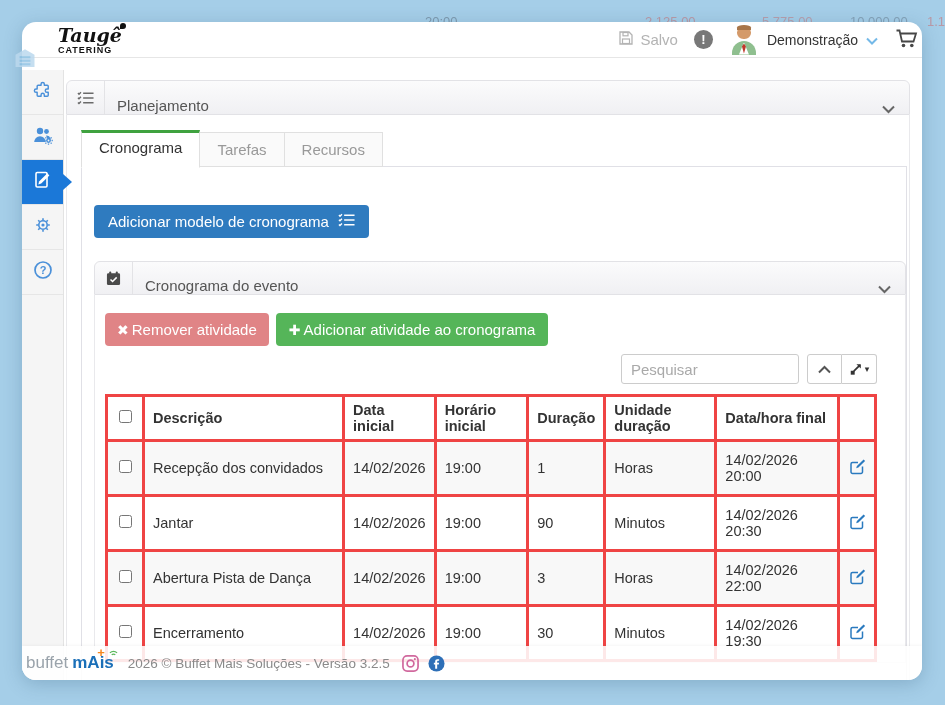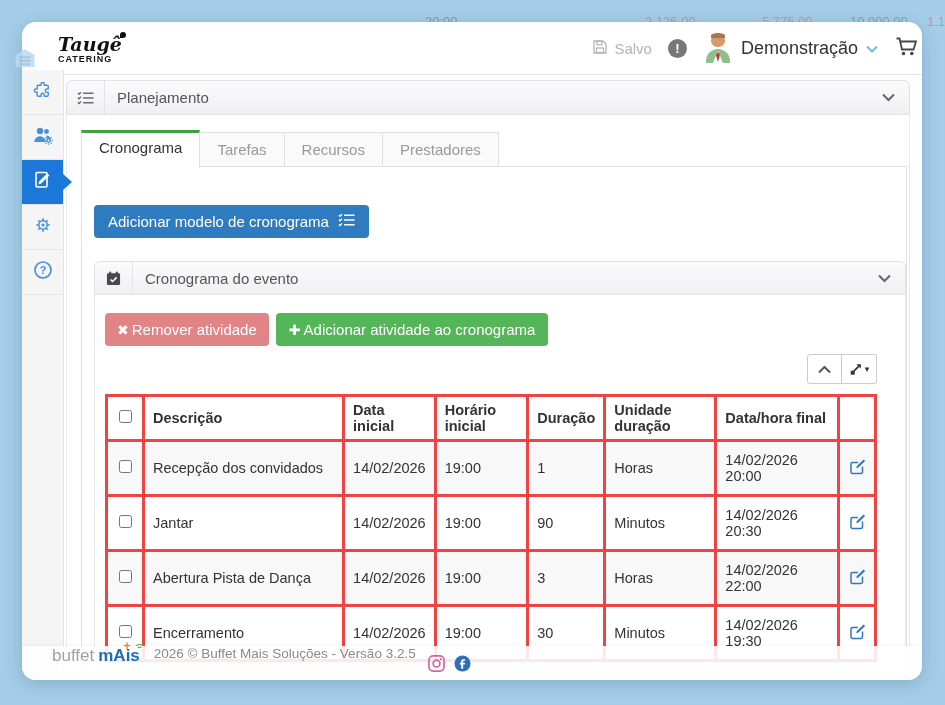--- a/index.html
+++ b/index.html
@@ -22,32 +22,32 @@
 
   
   .window {
     position: absolute; left: 22px; top: 22px; width: 900px; height: 658px;
     background: #fff; border-radius: 14px; z-index: 2; overflow: hidden;
     box-shadow: 0 4px 18px rgba(40,80,110,.25);
   }
 
   
   .topbar {
-    height: 53px; display: flex; align-items: center;
+    height: 36px; display: flex; align-items: center;
     border-bottom: 1px solid #e6e6e6; padding: 0 10px 0 36px; position: relative;
   }
   .logo { line-height: 1; margin-top: 2px; }
   .logo-title { font-family: "DejaVu Serif", serif; font-style: italic; font-weight: bold; font-size: 19px; color: #111; position: relative; display: inline-block; }
   .logo-title::after { content: ""; position: absolute; right: -4px; top: -3px; width: 6px; height: 6px; background: #111; border-radius: 50% 50% 50% 0; }
   .logo-subtitle { font-size: 9px; font-weight: bold; letter-spacing: 1px; color: #111; margin-top: 1px; }
   .topbar-right { margin-left: auto; display: flex; align-items: center; gap: 16px; }
   .save-status { display: flex; align-items: center; gap: 6px; color: #b3b3b3; font-size: 15px; }
   .alert-circle { width: 19px; height: 19px; border-radius: 50%; background: #787878; color: #fff; font-size: 13px; font-weight: bold; display: flex; align-items: center; justify-content: center; }
   .user-menu { display: flex; align-items: center; gap: 8px; cursor: pointer; }
-  .user-name { font-size: 18px; color: #333; }
+  .user-name { font-size: 14px; color: #333; }
   .avatar { width: 30px; height: 30px; position: relative; }
   .av-head { position: absolute; top: 1px; left: 8px; width: 14px; height: 13px; background: #d49a6a; border-radius: 50% 50% 46% 46%; }
   .av-head::before { content: ""; position: absolute; top: -1px; left: 0; right: 0; height: 5px; background: #a8764a; border-radius: 50% 50% 0 0; }
   .av-body { position: absolute; bottom: 0; left: 3px; right: 3px; height: 14px; background: #8fbf8f; border-radius: 55% 55% 0 0 / 95% 95% 0 0; }
   .av-body::before { content: ""; position: absolute; bottom: 0; left: 7px; width: 10px; height: 12px; background: #fff; clip-path: polygon(50% 0,100% 100%,0 100%); }
   .av-body::after { content: ""; position: absolute; bottom: 1px; left: 10px; width: 4px; height: 10px; background: #c0392b; clip-path: polygon(50% 0,100% 30%,50% 100%,0 30%); }
   .cart { margin-right: -6px; }
 
   
   .sidebar {
@@ -61,21 +61,21 @@
   
   .main { position: absolute; left: 42px; top: 48px; right: 0; bottom: 0; overflow: hidden; }
   .ficha-row { padding: 16px 0 13px 2px; border-bottom: 1px solid #ececec; }
   .btn-dark {
     background: #3d3d3d; color: #fff; font-size: 15px; border: none; border-radius: 5px;
     padding: 7px 13px; display: inline-flex; align-items: center; gap: 8px; cursor: pointer;
   }
 
   .panel { margin: 10px 12px 0 2px; }
   .panel-header {
-    height: 35px; display: flex; align-items: center;
+    height: 35px; display: flex; align-items: flex-end;
     background: linear-gradient(#fbfbfc, #f0f0f3);
     border: 1px solid #e2e2e6; border-radius: 6px 6px 0 0;
   }
   .panel-icon-box { width: 38px; height: 100%; display: flex; align-items: center; justify-content: center; border-right: 1px solid #e3e3e6; }
   .panel-title { margin-left: 12px; font-size: 15px; color: #555; }
   .panel-chevron { margin-left: auto; margin-right: 14px; cursor: pointer; display: flex; }
   .panel-body { border: 1px solid #e9e9ec; border-top: none; padding: 15px 2px 0 14px; }
 
   
   .tabs { display: flex; position: relative; z-index: 2; }
@@ -126,21 +126,21 @@
   .col-dur { width: 62px; margin-top: 32px; }
   .col-unit { width: 118px; }
   .col-final { width: 129px; }
   .col-edit { width: 37px; text-align: center !important; }
   .row-check { width: 13px; height: 13px; cursor: pointer; }
   .edit-btn { background: none; border: none; cursor: pointer; display: inline-flex; }
 
   
   .footer {
     position: absolute; left: 0; right: 0; bottom: 0; height: 34px; z-index: 6;
-    background: rgba(255,255,255,.88); display: flex; padding-left: 30px;
+    background: rgba(255,255,255,.88); display: flex; align-items: center; padding-left: 4px;
     box-shadow: 0 -1px 3px rgba(0,0,0,.04);
   }
   .brand { display: flex; align-items: baseline; }
   .brand-buffet { font-size: 17px; color: #9aa3ab; }
   .brand-mais { font-size: 17px; font-weight: bold; color: #1a6fb8; position: relative; margin-left: 4px; }
   .brand-plus { position: absolute; top: -8px; right: 9px; color: #f5861f; font-weight: bold; font-size: 13px; }
   .brand-wifi { position: absolute; top: -12px; right: -5px; }
   .copyright { font-size: 13.5px; color: #8a8a8a; margin-left: 14px; }
   .social { display: flex; align-items: center; gap: 9px; margin-left: 12px; }
   .social span { display: inline-flex; cursor: pointer; }
@@ -274,21 +274,20 @@
               <path d="M1 1.5l5.5 5.5L12 1.5" stroke="#666" stroke-width="2" fill="none"></path>
             </svg>
         </span>
       </div>
       <div class="panel-body">
 
         <div class="tabs">
           <div class="tab active">Cronograma</div>
           <div class="tab">Tarefas</div>
           <div class="tab">Recursos</div>
-          <div class="tab">Prestadores</div>
         </div>
 
         <div class="tab-content">
 
           <button class="btn-blue">
             <span>Adicionar modelo de cronograma</span>
             <span>
               <svg width="17" height="14" viewBox="0 0 18 14">
                   <g stroke="#fff" stroke-width="1.5" fill="none">
                     <path d="M6.5 2h11M6.5 7h11M6.5 12h11"></path>
@@ -322,20 +321,21 @@
                   <span class="btn-x">✖</span>
                   <span>Remover atividade</span>
                 </button>
                 <button class="btn-green">
                   <span class="btn-plus">✚</span>
                   <span>Adicionar atividade ao cronograma</span>
                 </button>
               </div>
 
               <div class="toolbar">
+                <input class="search-input" type="text" placeholder="Pesquisar" style="">
                 <div class="btn-group">
                   <div class="tool-btn">
                     <svg width="13" height="9" viewBox="0 0 13 9">
                         <path d="M1 7.5L6.5 2 12 7.5" stroke="#555" stroke-width="2" fill="none"></path>
                       </svg>
                   </div>
                   <div class="tool-btn">
                     <svg width="14" height="14" viewBox="0 0 16 16">
                         <rect x="2" y="10" width="4.5" height="4.5" fill="#333"></rect>
                         <path d="M5.5 10.5L12.5 3.5" stroke="#333" stroke-width="2"></path>

